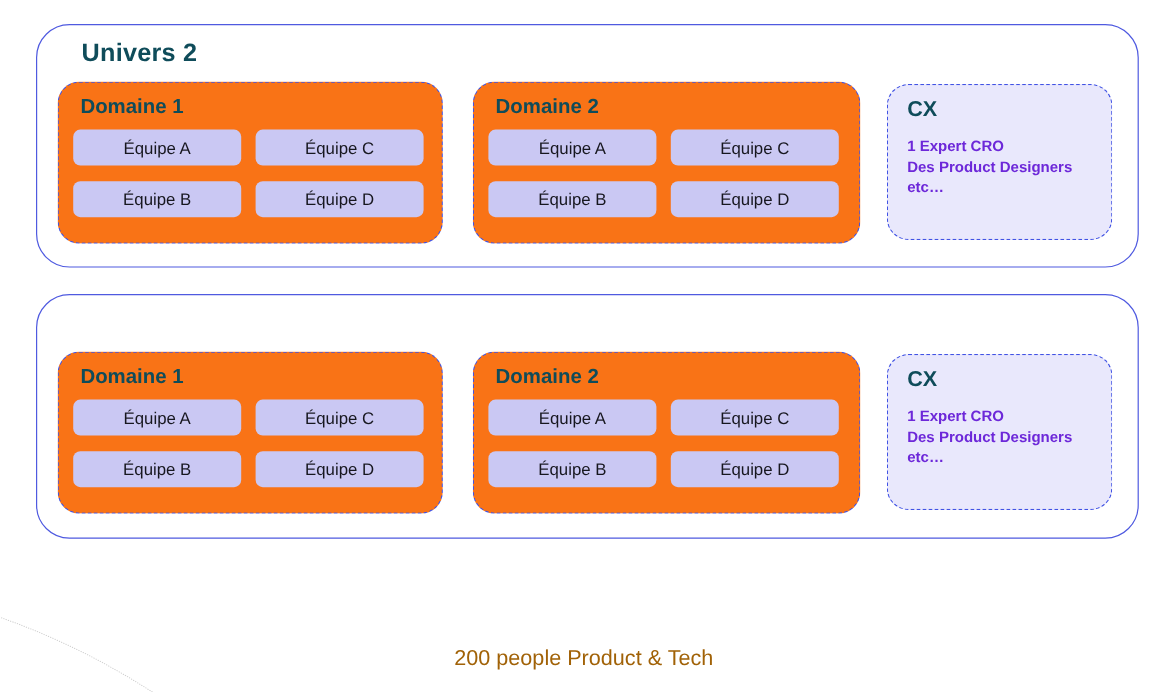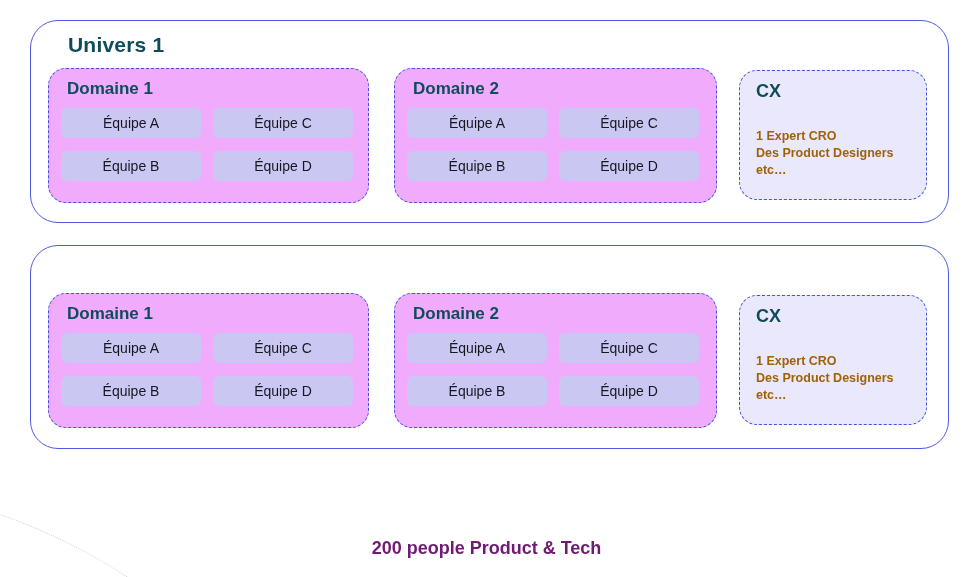--- a/index.html
+++ b/index.html
@@ -27,21 +27,21 @@
     margin: 0;
     font-size: 21px;
     font-weight: 600;
     color: #0f4c5a;
     letter-spacing: 0.2px;
   }
   .domain {
     position: absolute;
     top: 47px;
     height: 135px;
-    background: #f0abfc;
+    background: #f97316;
     border: 1.5px dashed #4153e4;
     border-radius: 18px;
     box-sizing: border-box;
     padding: 10px 12px 12px 12px;
   }
   .domain-title {
     margin: 0 0 9px 6px;
     font-size: 17px;
     font-weight: 600;
     color: #0f4c5a;
@@ -74,55 +74,55 @@
     box-sizing: border-box;
     padding: 10px 16px;
   }
   .cx-title {
     margin: 0;
     font-size: 18px;
     font-weight: 700;
     color: #0f4c5a;
   }
   .cx-lines {
-    margin-top: 26px;
+    margin-top: 12px;
     font-size: 12.5px;
     line-height: 17px;
     font-weight: 600;
-    color: #a16207;
+    color: #6d28d9;
   }
   .univers-n-title { top: 11px; }
   .footer-caption {
     position: absolute;
     left: 0;
     right: 0;
     top: 538px;
     text-align: center;
     font-size: 18px;
-    font-weight: 700;
-    color: #701a75;
+    font-weight: 400;
+    color: #a16207;
   }
   .arc {
     position: absolute;
     width: 1200px;
     height: 1200px;
     left: -800px;
     top: 480px;
     border: 1px dotted #cfcfcf;
     border-radius: 50%;
     pointer-events: none;
   }
 </style>
 </head>
 <body>
 
 <div class="canvas">
 
   <section class="univers" style="top:20px;height:203px">
-    <h2 class="univers-title">Univers 1</h2>
+    <h2 class="univers-title">Univers 2</h2>
 
     <div class="domain" style="left:17px;width:321px">
       <h3 class="domain-title">Domaine 1</h3>
       <div class="teams">
         <div class="pill">Équipe A</div>
         <div class="pill">Équipe C</div>
         <div class="pill">Équipe B</div>
         <div class="pill">Équipe D</div>
       </div>
     </div>

